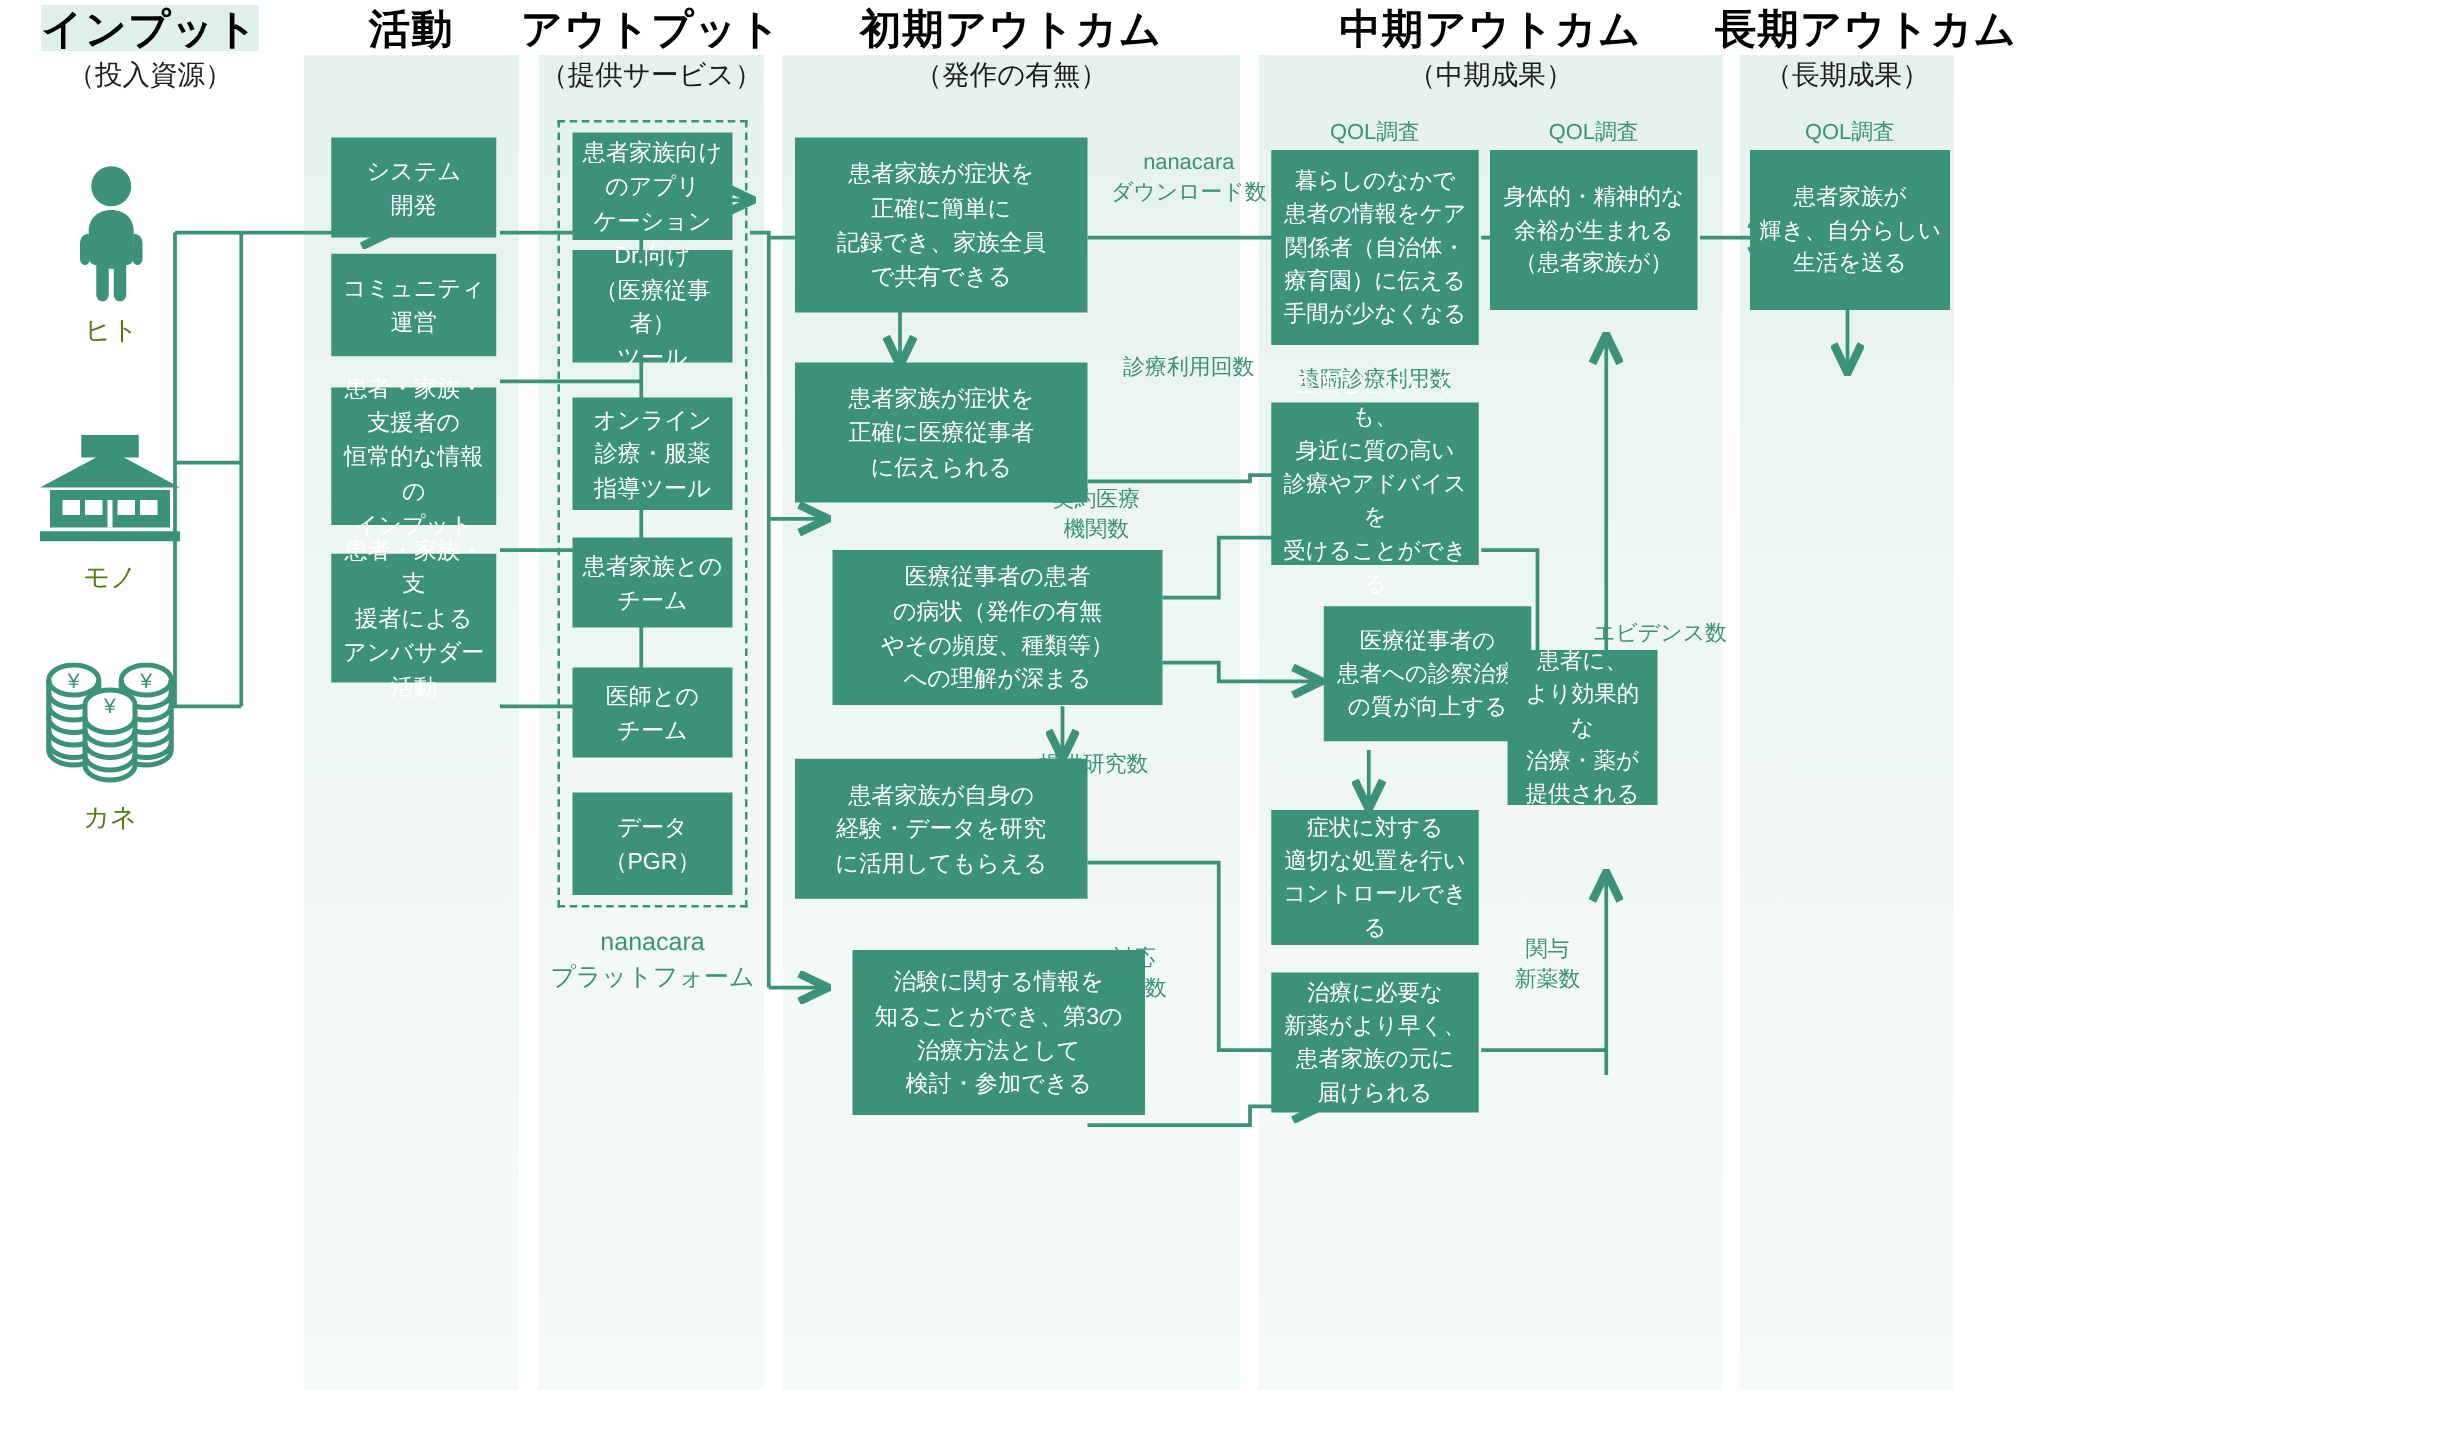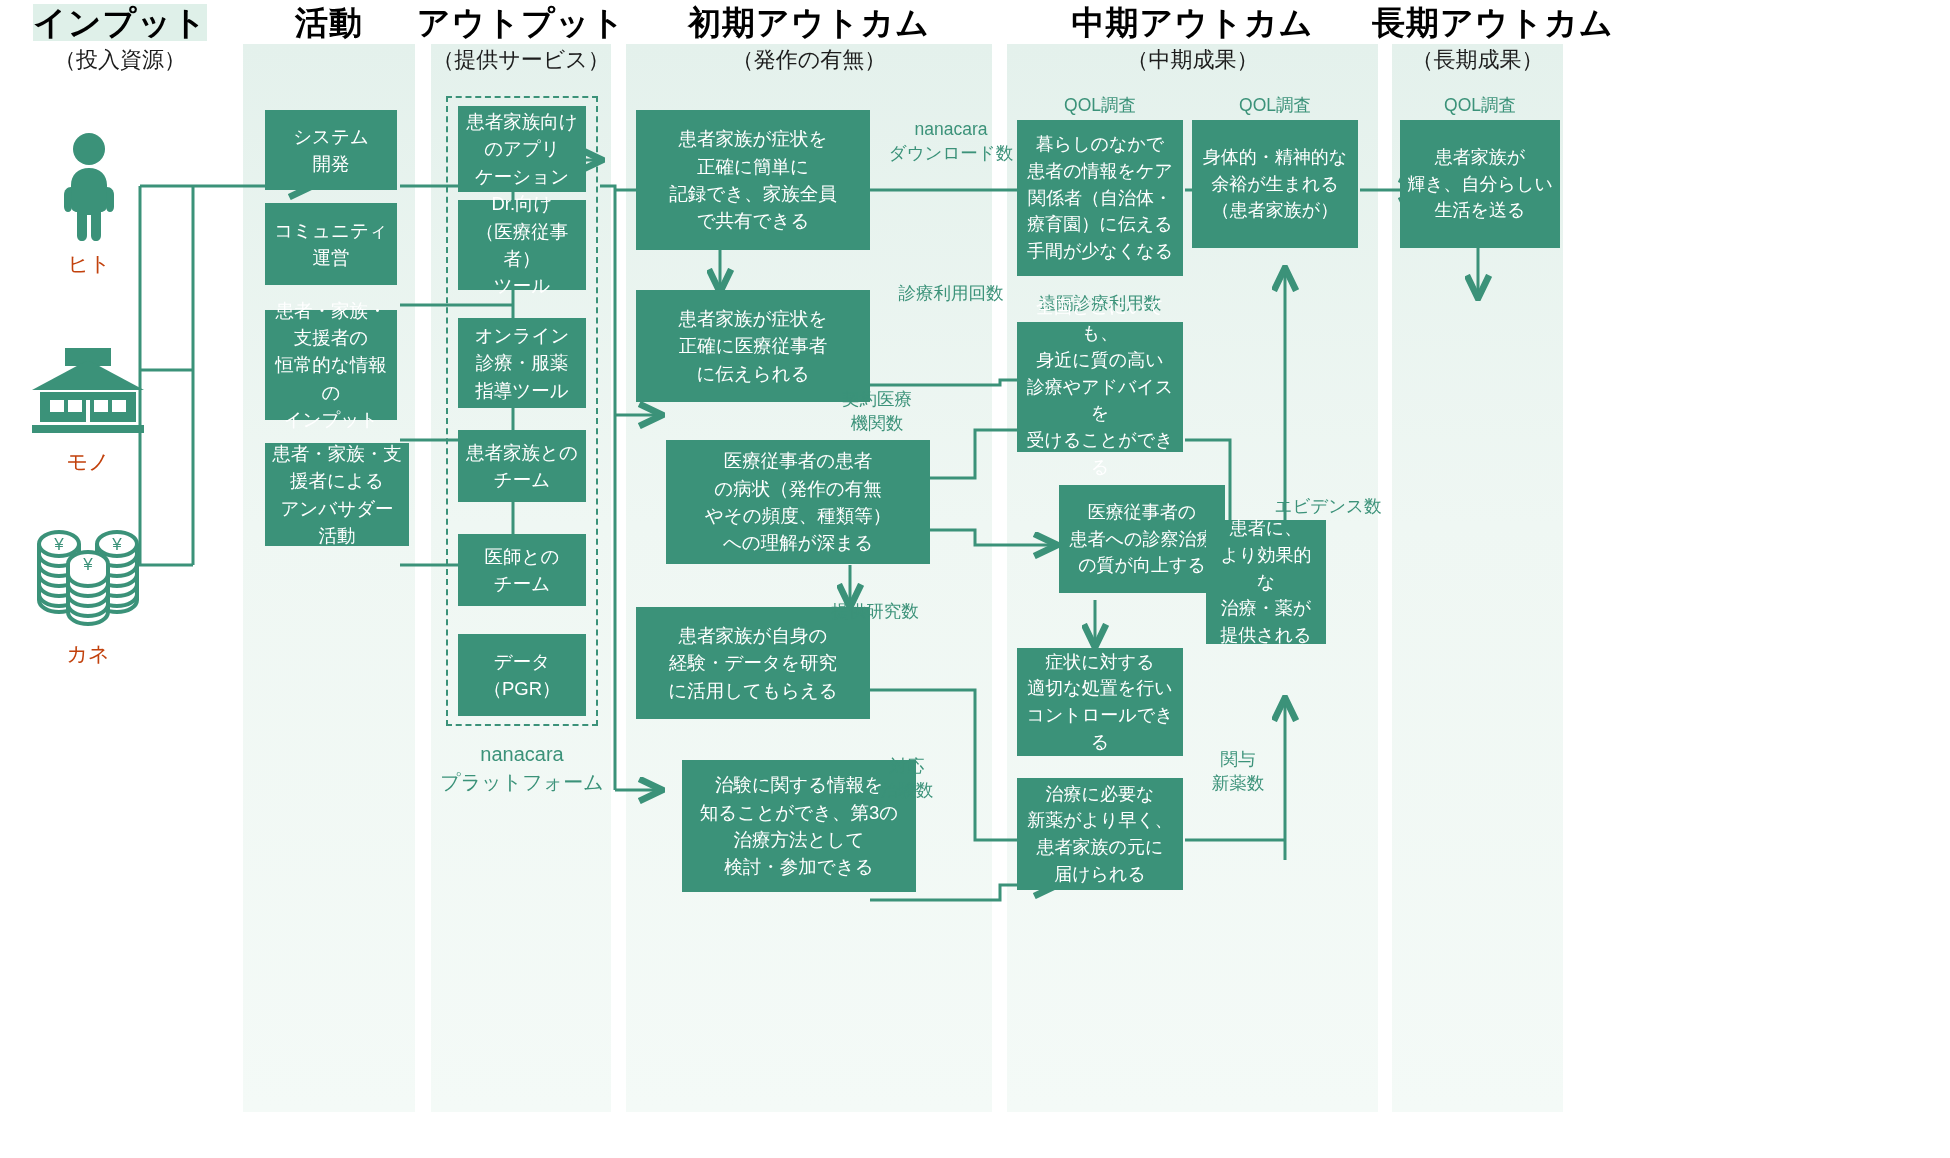--- a/index.html
+++ b/index.html
@@ -65,21 +65,21 @@
     font-size:17.5px;
     line-height:1.35;
     text-align:center;
     white-space:pre-line;
   }
   
   .ilabel{
     position:absolute;
     text-align:center;
     font-size:21px;
-    color:#c2410c;
+    color:#4d7c0f;
   }
   .iconwrap{position:absolute;}
   
   .dashed{
     position:absolute;
     border:2.5px dashed #3b9279;
     box-sizing:border-box;
   }
   .platform-label{
     position:absolute;
@@ -243,21 +243,21 @@
   </svg>
 
   <div class="box" style="left:265px;top:110px;width:132px;height:80px;">システム
 開発</div>
   <div class="box" style="left:265px;top:203px;width:132px;height:82px;">コミュニティ
 運営</div>
   <div class="box" style="left:265px;top:310px;width:132px;height:110px;">患者・家族・
 支援者の
 恒常的な情報の
 インプット</div>
-  <div class="box" style="left:265px;top:443px;width:144px;height:103px;">患者・家族・支
+  <div class="box" style="left:265px;top:443px;width:132px;height:103px;">患者・家族・支
 援者による
 アンバサダー
 活動</div>
 
   <div class="dashed" style="left:446px;top:96px;width:152px;height:630px;"></div>
   <div class="box" style="left:458px;top:106px;width:128px;height:86px;">患者家族向け
 のアプリ
 ケーション</div>
   <div class="box" style="left:458px;top:200px;width:128px;height:90px;">Dr.向け
 （医療従事者）

